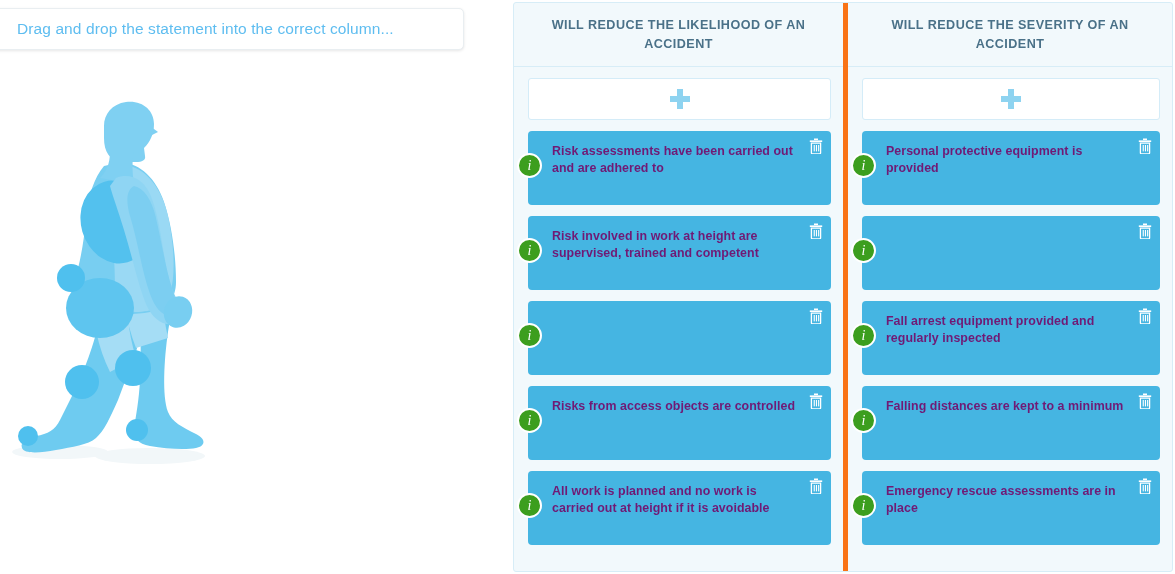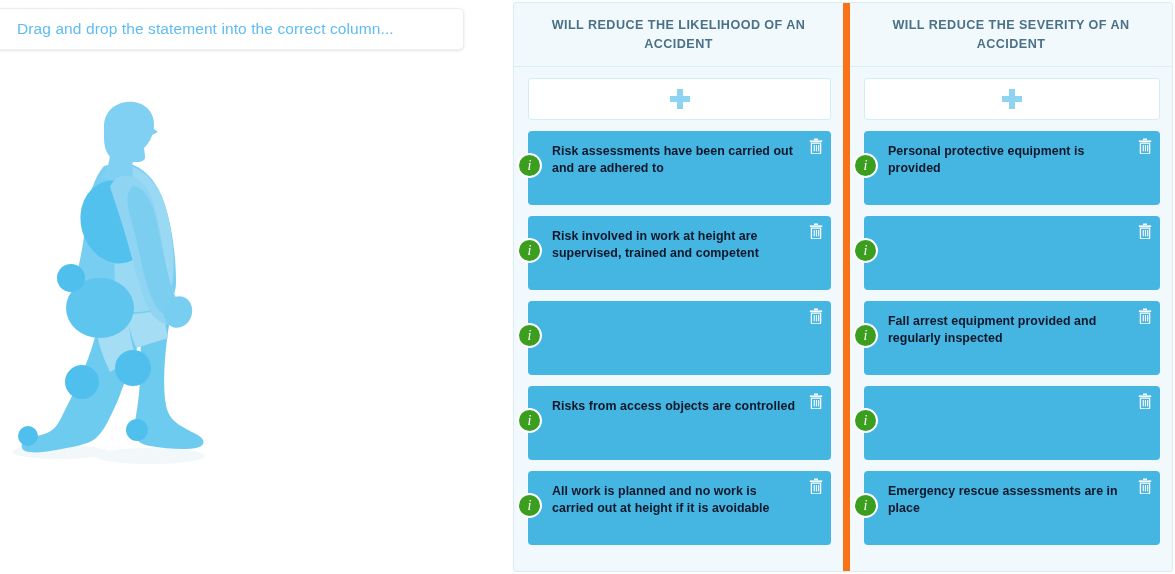--- a/index.html
+++ b/index.html
@@ -48,21 +48,21 @@
     background: #f2f9fc;
     border: 1px solid #d7edf7;
     border-radius: 3px;
     display: flex;
   }
   .column {
     width: 50%;
     display: flex; flex-direction: column;
     position: relative;
   }
-  .column + .column { border-left: 7px solid #f97316; }
+  .column + .column { border-left: 5px solid #f97316; }
 
   .col-head {
     height: 64px;
     border-bottom: 1px solid #d7edf7;
     display: flex; align-items: center; justify-content: center;
     padding: 0 26px;
     text-align: center;
     color: #4a7188;
     font-size: 12.6px;
     font-weight: bold;
@@ -92,21 +92,21 @@
 
   .card {
     position: relative;
     min-height: 74px;
     background: #45b5e2;
     border-radius: 4px;
     padding: 12px 34px 12px 24px;
     cursor: move;
   }
   .card-text {
-    color: #0f172a;
+    color: #701a75;
     font-size: 12.4px;
     font-weight: bold;
     line-height: 1.33;
     letter-spacing: .05px;
   }
   .card-badge {
     position: absolute;
     left: -11px; top: 22px;
     width: 25px; height: 25px;
     border-radius: 50%;
@@ -332,20 +332,21 @@
         <div class="card">
           <span class="card-badge">i</span>
           <svg class="card-trash" viewBox="0 0 14 16">
             <rect x="5" y="0.5" width="4" height="1.6" fill="#ffffff"></rect>
             <rect x="0.8" y="2.4" width="12.4" height="1.6" fill="#ffffff"></rect>
             <path d="M2.4 5.2 h9.2 v9.6 a1 1 0 0 1 -1 1 h-7.2 a1 1 0 0 1 -1 -1 z" fill="none" stroke="#ffffff" stroke-width="1.3"></path>
             <rect x="4.7" y="7" width="1.1" height="6.4" fill="#ffffff"></rect>
             <rect x="6.9" y="7" width="1.1" height="6.4" fill="#ffffff"></rect>
             <rect x="9.1" y="7" width="1.1" height="6.4" fill="#ffffff"></rect>
           </svg>
+          <div class="card-text">Falling distances are kept to a minimum</div>
         </div>
 
         <div class="card">
           <span class="card-badge">i</span>
           <svg class="card-trash" viewBox="0 0 14 16">
             <rect x="5" y="0.5" width="4" height="1.6" fill="#ffffff"></rect>
             <rect x="0.8" y="2.4" width="12.4" height="1.6" fill="#ffffff"></rect>
             <path d="M2.4 5.2 h9.2 v9.6 a1 1 0 0 1 -1 1 h-7.2 a1 1 0 0 1 -1 -1 z" fill="none" stroke="#ffffff" stroke-width="1.3"></path>
             <rect x="4.7" y="7" width="1.1" height="6.4" fill="#ffffff"></rect>
             <rect x="6.9" y="7" width="1.1" height="6.4" fill="#ffffff"></rect>

